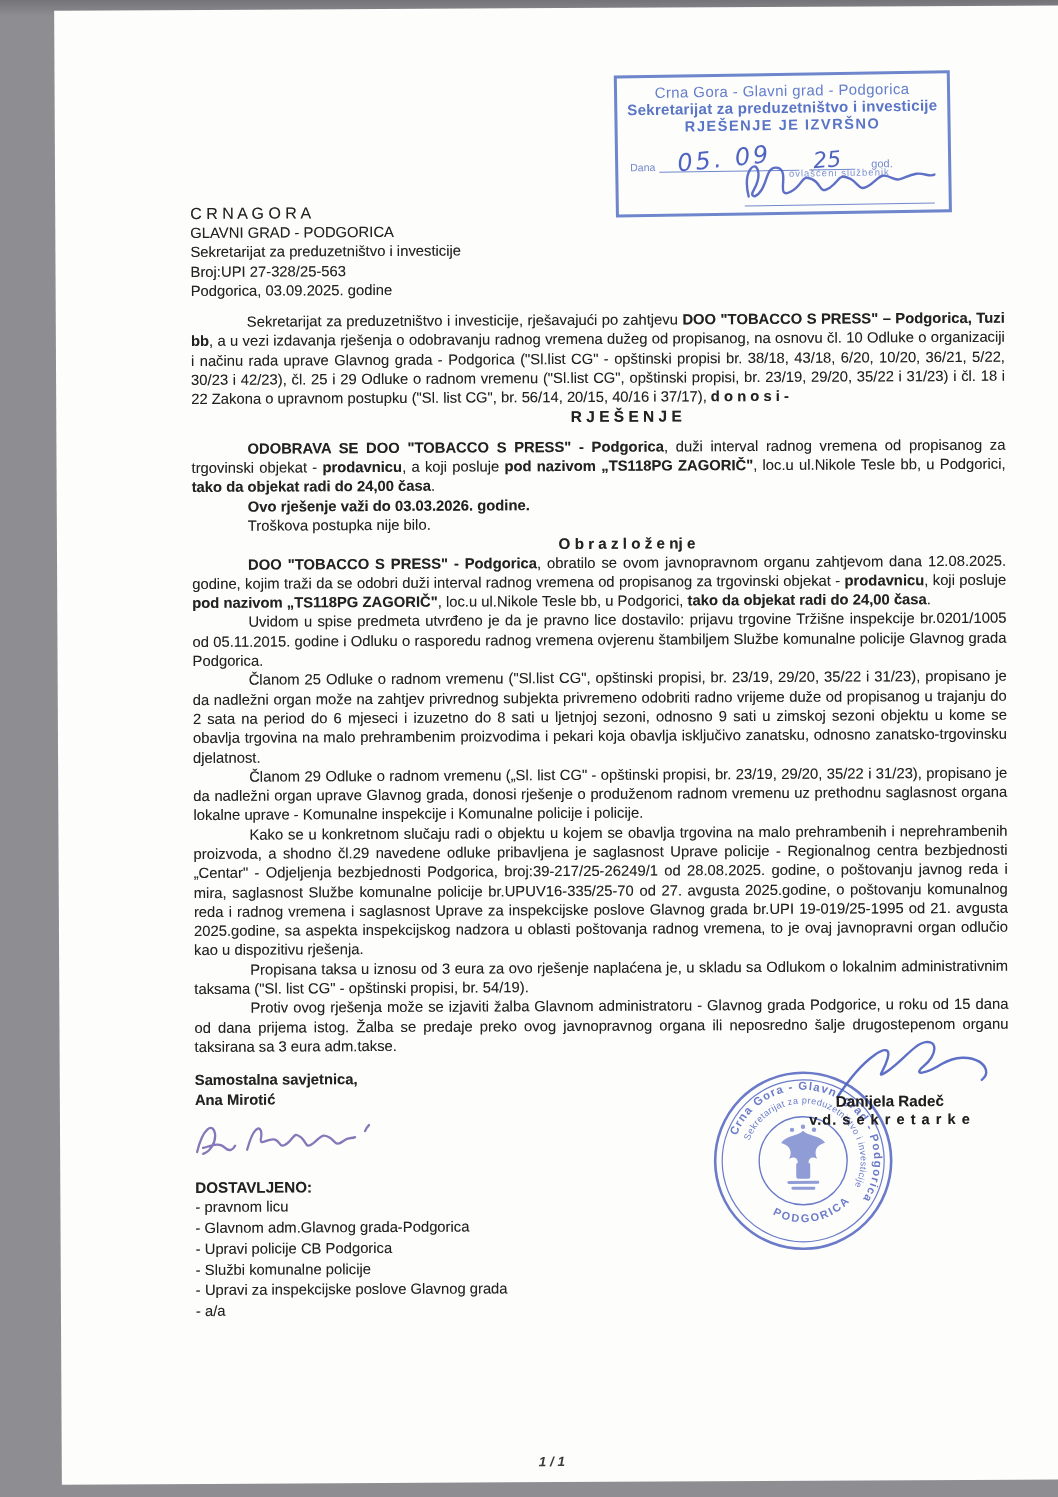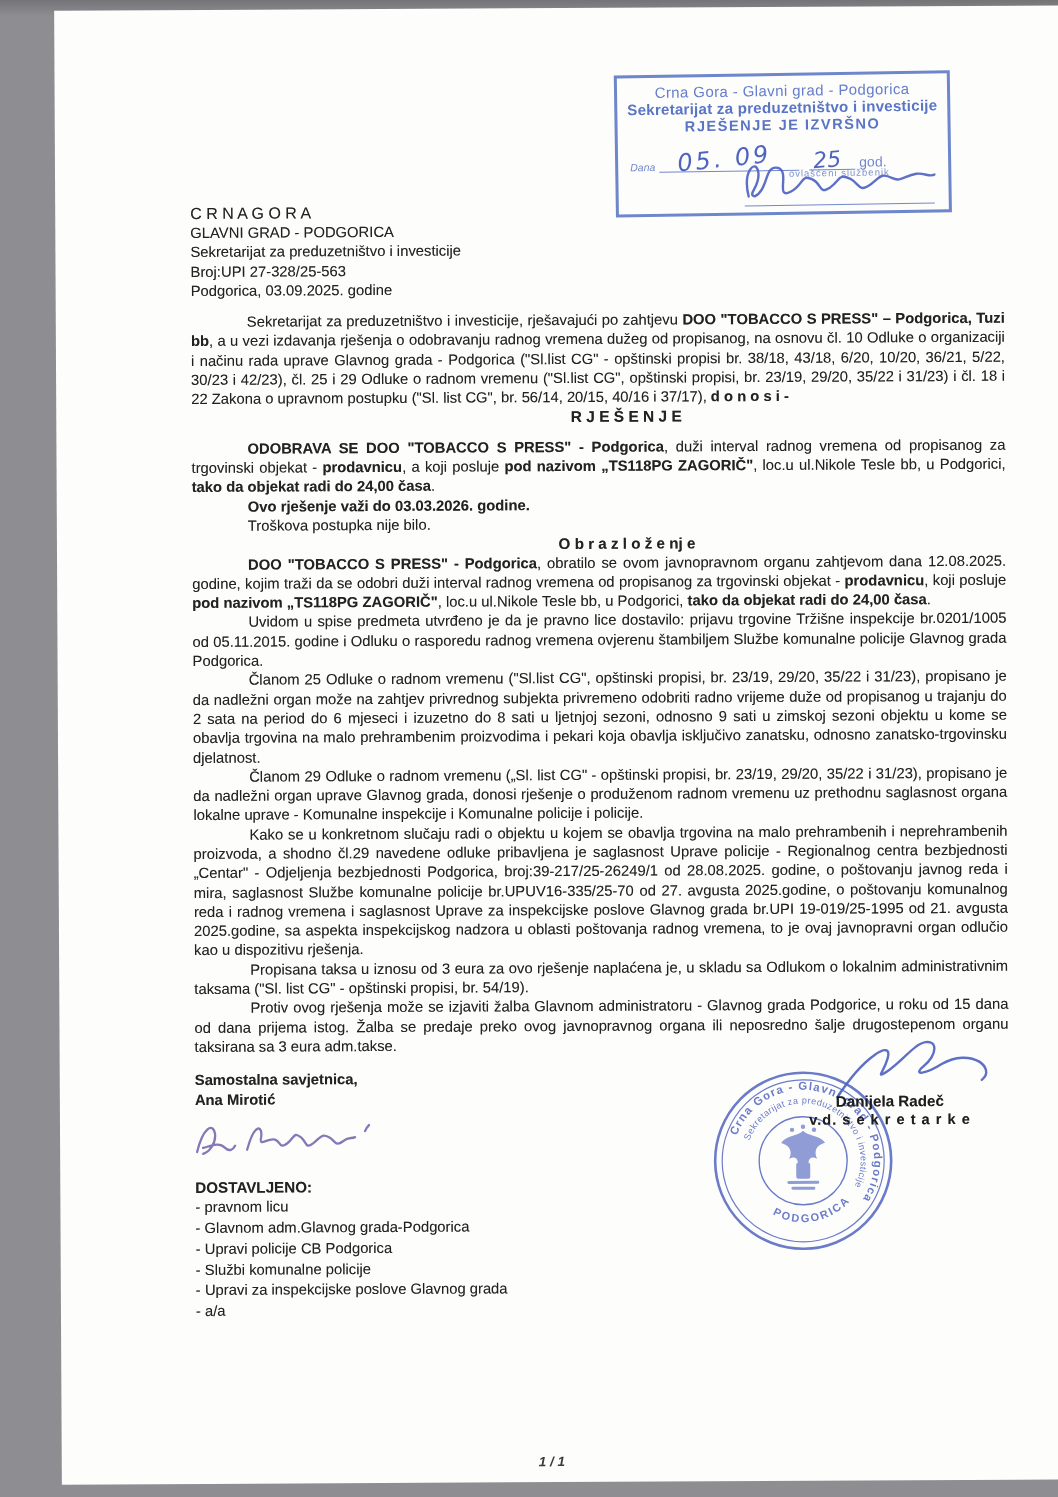--- a/index.html
+++ b/index.html
@@ -31,27 +31,27 @@
   .exec-stamp{
     position:absolute;left:560px;top:66px;width:336px;height:142px;
     border:3px solid rgba(74,104,190,0.8);
     transform:rotate(-0.6deg);
     color:#5a75c6;text-align:center;padding-top:6px;box-sizing:border-box;
   }
   .exec-stamp .s1{font-size:15px;letter-spacing:0.4px;color:#647ecb;}
   .exec-stamp .s2{font-size:15.2px;font-weight:bold;letter-spacing:0.2px;}
   .exec-stamp .s3{font-size:14.6px;font-weight:bold;letter-spacing:1.5px;margin-top:1px;}
   .exec-date{display:flex;align-items:flex-end;margin:8px 0 0 12px;height:30px;}
-  .exec-date .lbl{font-size:10.5px;color:#7288cc;margin-right:4px;font-style:italic;}
+  .exec-date .lbl{font-size:10.5px;color:#7288cc;margin-right:4px;}
   .exec-date .dline{width:140px;border-bottom:1.5px solid #7288cc;position:relative;height:30px;}
   .hand{font-family:"DejaVu Sans", sans-serif;font-style:italic;color:#4f64c0;}
   .exec-date .dval{position:absolute;left:18px;bottom:-2px;font-size:24px;transform:rotate(-5deg);letter-spacing:3px;}
   .exec-date .yline{width:46px;border-bottom:1.5px solid #7288cc;position:relative;height:30px;margin-left:10px;}
   .exec-date .yval{position:absolute;left:4px;bottom:-3px;font-size:22px;transform:rotate(-4deg);}
-  .exec-date .god{font-size:14px;color:#7288cc;margin-left:4px;}
+  .exec-date .god{font-size:11px;color:#7288cc;margin-left:16px;}
   .exec-official{position:absolute;right:14px;top:92px;width:190px;text-align:center;}
   .exec-official .olabel{font-size:9.5px;color:#7e91d0;letter-spacing:1px;}
   .exec-official .oline{border-bottom:1.3px solid #7288cc;height:26px;}
   .exec-sig{position:absolute;right:4px;top:74px;}
   
   .sig-left{margin-top:14px;text-align:left;}
   .sig-left .role,.sig-left .name{font-weight:bold;text-indent:0;}
   .deliv-title{font-weight:bold;margin-top:14px;font-size:15.2px;}
   .deliv-list{text-align:left;line-height:20.8px;}
   .deliv-list div{text-indent:0;}

